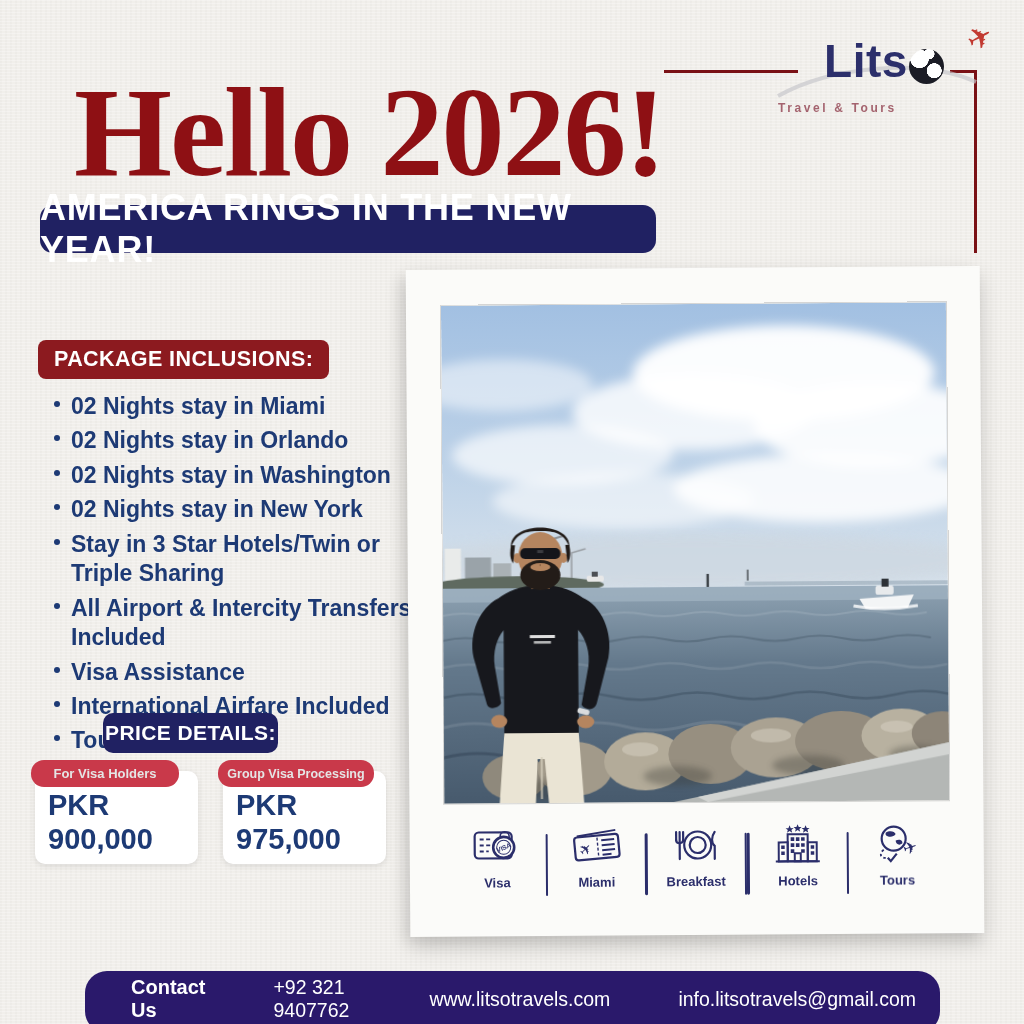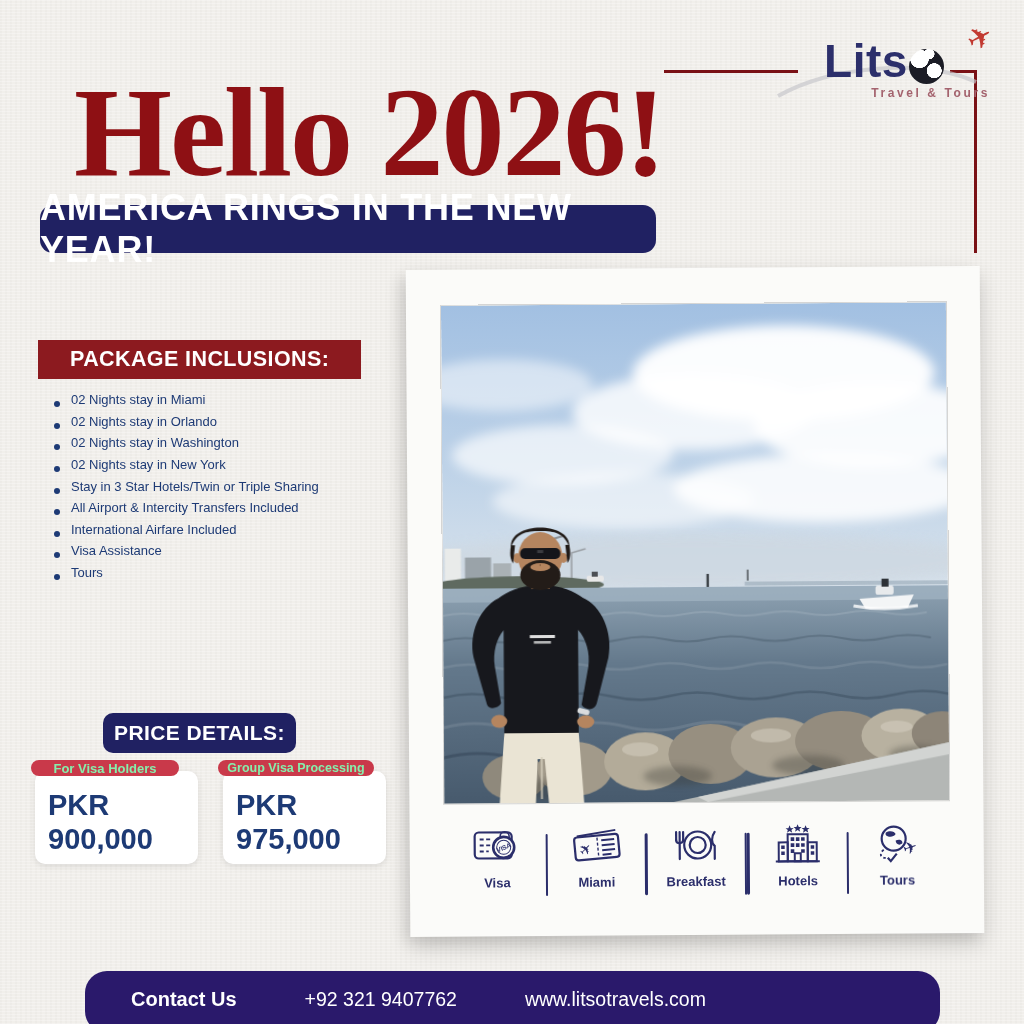--- a/index.html
+++ b/index.html
@@ -16,43 +16,43 @@
   .logo .swoosh{position:absolute;left:-6px;top:24px;}
   .brandrow{position:relative;display:flex;align-items:flex-end;justify-content:center;height:58px;}
   .brand{font-size:46px;font-weight:800;color:#2c2f6b;letter-spacing:.5px;line-height:1;}
   .globe{display:inline-block;width:35px;height:35px;border-radius:50%;margin-left:1px;vertical-align:-3px;
     background:
       radial-gradient(circle at 30% 28%, #ffffff 0 26%, rgba(0,0,0,0) 27%),
       radial-gradient(circle at 72% 62%, #ffffff 0 22%, rgba(0,0,0,0) 23%),
       radial-gradient(circle at 58% 14%, #ffffff 0 14%, rgba(0,0,0,0) 15%),
       #1b1c25;}
   .plane{position:absolute;right:-2px;top:-6px;font-family:"DejaVu Sans",sans-serif;font-size:30px;color:#c23a31;transform:rotate(-28deg);}
-  .tagline{margin-top:2px;text-align:right;font-size:12px;letter-spacing:2.6px;color:#a4636e;font-weight:600;}
+  .tagline{margin-top:17px;text-align:left;font-size:12px;letter-spacing:2.6px;color:#a4636e;font-weight:600;}
   .redline{position:absolute;background:#7a1115;}
   
   .hello{position:absolute;left:62px;top:58px;margin:12px;font-family:"Liberation Serif",serif;font-weight:bold;
     font-size:126px;line-height:1.0;letter-spacing:-2px;color:#8e1014;}
   .banner{position:absolute;left:40px;top:205px;width:616px;height:48px;box-sizing:border-box;
     background:#202162;border-radius:13px;display:flex;align-items:center;justify-content:center;
     color:#ffffff;font-weight:bold;font-size:36px;letter-spacing:.8px;}
   
   .incl-badge{position:absolute;left:38px;top:340px;background:#8c1a1f;color:#fff;font-weight:bold;
-    font-size:21.5px;letter-spacing:.4px;padding:7px 32px;border-radius:0;}
+    font-size:21.5px;letter-spacing:.4px;padding:7px 16px;border-radius:8px;}
   .bullets{position:absolute;left:52px;top:392px;width:360px;margin:0;padding:0;list-style:none;}
-  .bullets li{position:relative;padding-left:19px;margin-bottom:5px;font-size:13px;font-weight:normal;
+  .bullets li{position:relative;padding-left:19px;margin-bottom:5px;font-size:23px;font-weight:bold;
     color:#1d3a75;line-height:1.28;}
   .bullets li::before{content:"";position:absolute;left:2px;top:9px;width:6px;height:6px;border-radius:50%;background:#1d3a75;}
   
   .price-badge{position:absolute;left:103px;top:713px;background:#202162;color:#fff;font-weight:bold;
-    font-size:21px;padding:8px 11px;border-radius:10px;letter-spacing:.4px;}
+    font-size:21px;padding:8px 2px;border-radius:10px;letter-spacing:.4px;}
   .pcard{position:absolute;top:771px;width:163px;height:93px;background:#ffffff;border-radius:10px;
     box-shadow:0 2px 6px rgba(0,0,0,.10);margin-left:11px;}
   .pcard .amount{padding:17px 0 0 13px;font-size:29px;font-weight:bold;color:#1d3a75;line-height:34px;}
-  .ppill{position:absolute;top:760px;height:16px;background:#c9394a;border-radius:13px;display:flex;
-    align-items:center;justify-content:center;color:#86efac;font-weight:bold;}
+  .ppill{position:absolute;top:760px;height:27px;background:#c9394a;border-radius:13px;display:flex;
+    align-items:center;justify-content:center;color:#e5e5e5;font-weight:bold;}
   
   .polaroid{position:absolute;left:408px;top:268px;width:574px;height:667px;background:#fbfbf9;
     box-shadow:0 10px 22px rgba(0,0,0,.16), -6px 6px 14px rgba(0,0,0,.08);
     transform:rotate(-0.4deg);box-sizing:border-box;padding:36px 34px 0 35px;}
   .photo{width:505px;height:498px;outline:1px solid rgba(0,0,0,.15);overflow:hidden;}
   .photo svg{display:block;}
   .strip{display:flex;align-items:stretch;justify-content:space-between;margin-top:11px;height:102px;padding:0 4px;}
   .feat{flex:1;display:flex;flex-direction:column;align-items:center;justify-content:flex-start;padding-top:8px;}
   .feat .ic{height:48px;display:flex;align-items:center;}
   .feat .lbl{margin-top:5px;font-size:13px;font-weight:bold;color:#2b2e6b;}
@@ -88,22 +88,22 @@
   <div class="banner">AMERICA RINGS IN THE NEW YEAR!</div>
 
   <div class="incl-badge">PACKAGE INCLUSIONS:</div>
   <ul class="bullets">
     <li>02 Nights stay in Miami</li>
     <li>02 Nights stay in Orlando</li>
     <li>02 Nights stay in Washington</li>
     <li>02 Nights stay in New York</li>
     <li>Stay in 3 Star Hotels/Twin or Triple Sharing</li>
     <li>All Airport &amp; Intercity Transfers Included</li>
+    <li>Visa Assistance</li>
     <li>International Airfare Included</li>
-    <li>Visa Assistance</li>
     <li>Tours</li>
   </ul>
 
   <div class="price-badge">PRICE DETAILS:</div>
 
   <div class="pcard" style="left:24px;">
     <div class="amount">
       <div>PKR</div>
       <div>900,000</div>
     </div>
@@ -348,15 +348,16 @@
         <span class="lbl">Tours</span>
       </div>
 
     </div>
   </div>
 
   <div class="footer">
     <span class="clabel">Contact Us</span>
     <span class="citem">+92 321 9407762</span>
     <span class="citem">www.litsotravels.com</span>
+    <span class="citem">info.litsotravels@gmail.com</span>
   </div>
 
 </div>
 
 </body></html>

